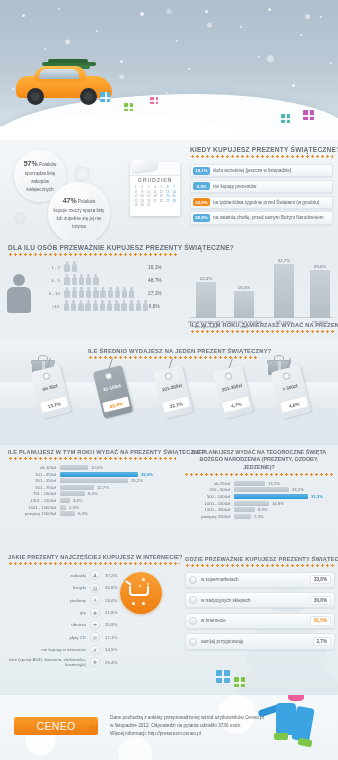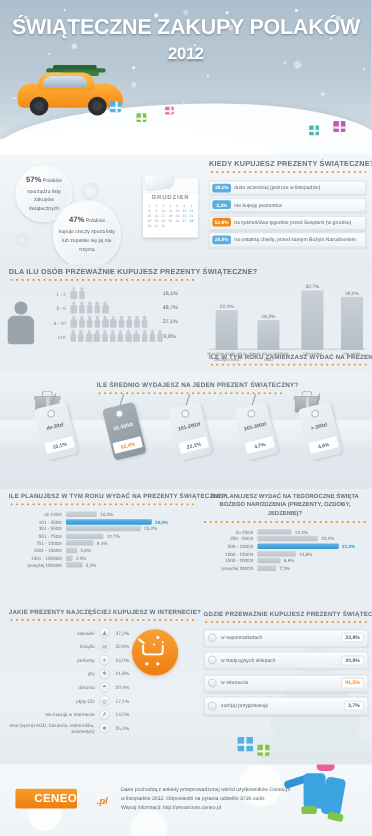--- a/index.html
+++ b/index.html
@@ -258,24 +258,24 @@
   
   .footer { position:relative; height:65px; background:linear-gradient(180deg,#f2f6f8,#e9eff3); overflow:hidden; }
   .snowtex { position:absolute; inset:0;
     background:
       radial-gradient(circle at 12% 70%, rgba(255,255,255,.9) 0 14px, transparent 16px),
       radial-gradient(circle at 70% 30%, rgba(255,255,255,.8) 0 18px, transparent 20px),
       radial-gradient(circle at 40% 90%, rgba(255,255,255,.7) 0 16px, transparent 18px),
       linear-gradient(180deg,#f6f9fb,#eef3f6);
   }
   .logo {
-    position:absolute; left:14px; top:22px; width:56px; height:18px;
+    position:absolute; left:14px; top:22px; width:84px; height:18px;
     background:linear-gradient(180deg,#f99c2a,#ef7d10); border-radius:2px;
-    display:flex; align-items:center; justify-content:flex-end;
-    color:#fff; font-weight:bold; font-size:10.5px; letter-spacing:.3px;
+    display:flex; align-items:center; justify-content:center;
+    color:#fff; font-weight:normal; font-size:10.5px; letter-spacing:.3px;
   }
   .logo-pl { position:absolute; left:88px; top:28px; font-size:8.5px; font-weight:bold; color:#ef7d10; font-style:italic; }
   .fnote { position:absolute; left:110px; top:19px; width:190px; font-size:4.7px; color:#5c636c; line-height:1.65; }
   .kid { position:absolute; right:6px; top:-4px; width:78px; height:70px; }
   .kid .leg { position:absolute; background:#3aa3e0; border-radius:4px; }
   .kid .arm { position:absolute; background:#2f93d4; border-radius:4px; }
   .kid .boot { position:absolute; background:#7ec64a; border-radius:2px; }
   .kid .hat { position:absolute; background:#e85f9a; border-radius:50% 50% 30% 30%; }
 </style>
 </head>
@@ -300,24 +300,20 @@
         <i style="left: 188px; top: 68px; width: 2px; height: 2px;"></i>
         <i style="left: 258px; top: 56px; width: 2px; height: 2px;"></i>
         <i style="left: 12px; top: 88px; width: 2px; height: 2px;"></i>
         <i style="left: 84px; top: 100px; width: 3px; height: 3px;"></i>
         <i style="left: 166px; top: 92px; width: 2px; height: 2px;"></i>
         <i style="left: 292px; top: 84px; width: 3px; height: 3px;"></i>
         <i style="left: 330px; top: 62px; width: 2px; height: 2px;"></i>
         <i style="left: 222px; top: 104px; width: 2px; height: 2px;"></i>
       </div>
 
-    <div class="title">
-      <span>ŚWIĄTECZNE ZAKUPY POLAKÓW</span>
-      <span class="yr">2012</span>
-    </div>
 
     <div class="snowbank"></div>
     <div class="snowbank2"></div>
 
     <div class="car">
       <div class="tree-car">
           <s></s>
           <s></s>
           <s></s>
         </div>

